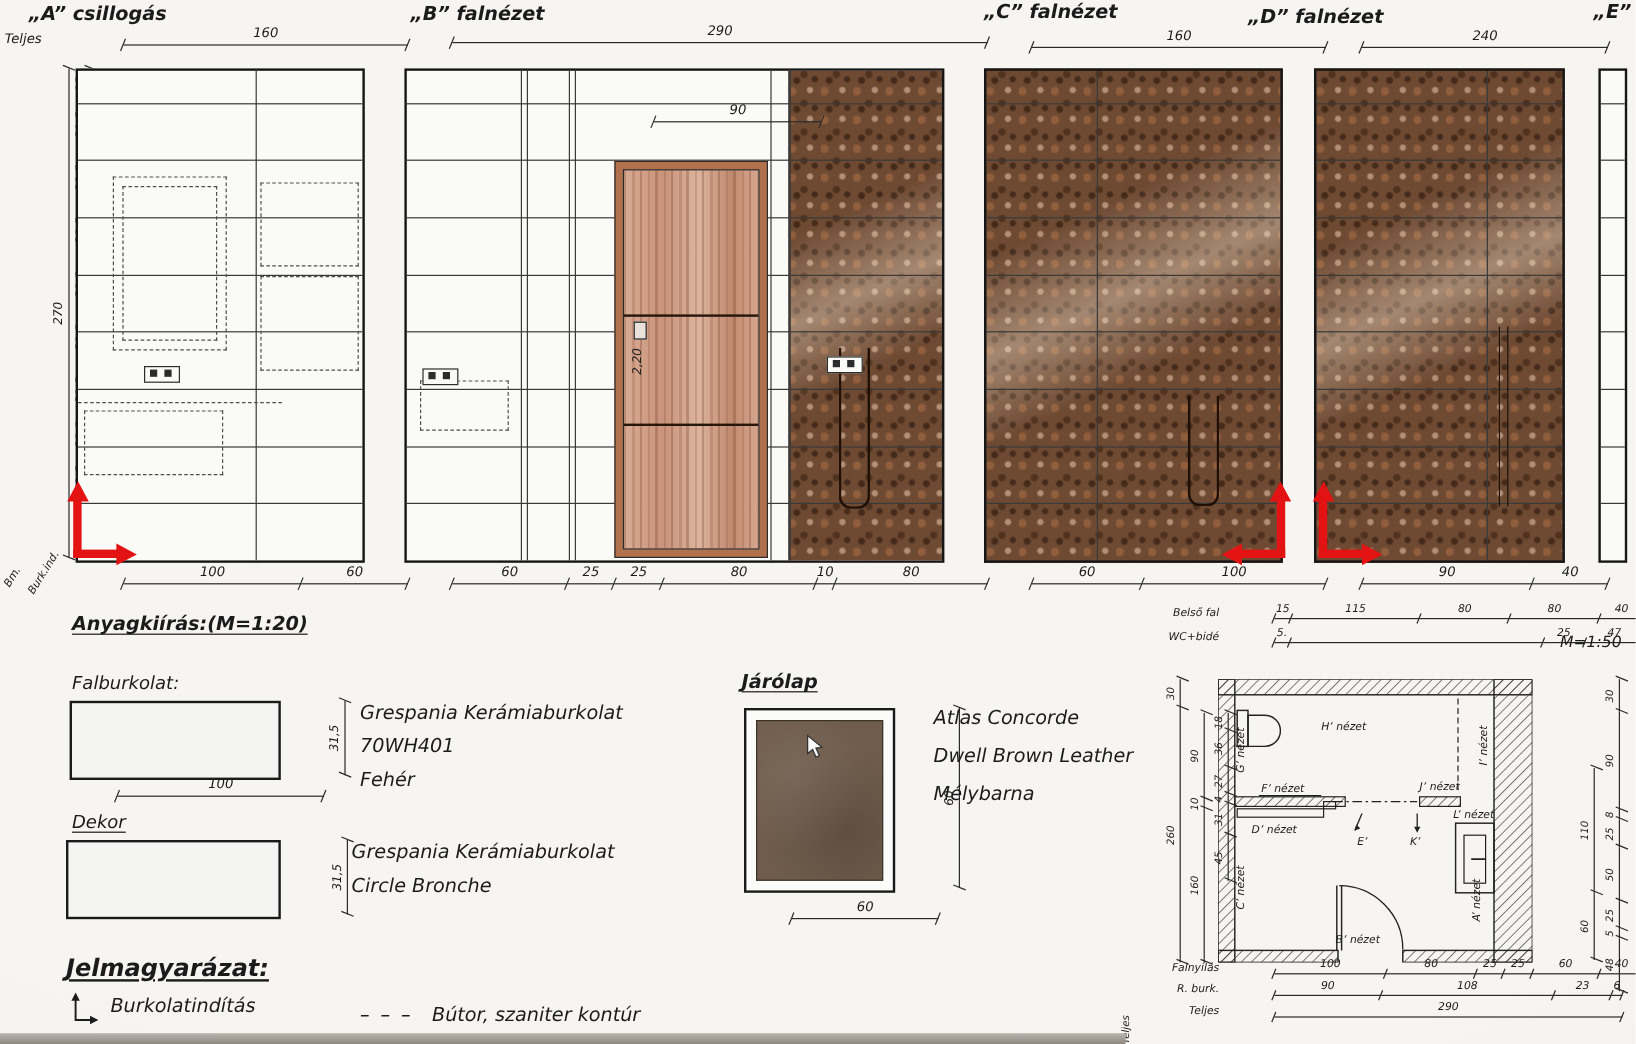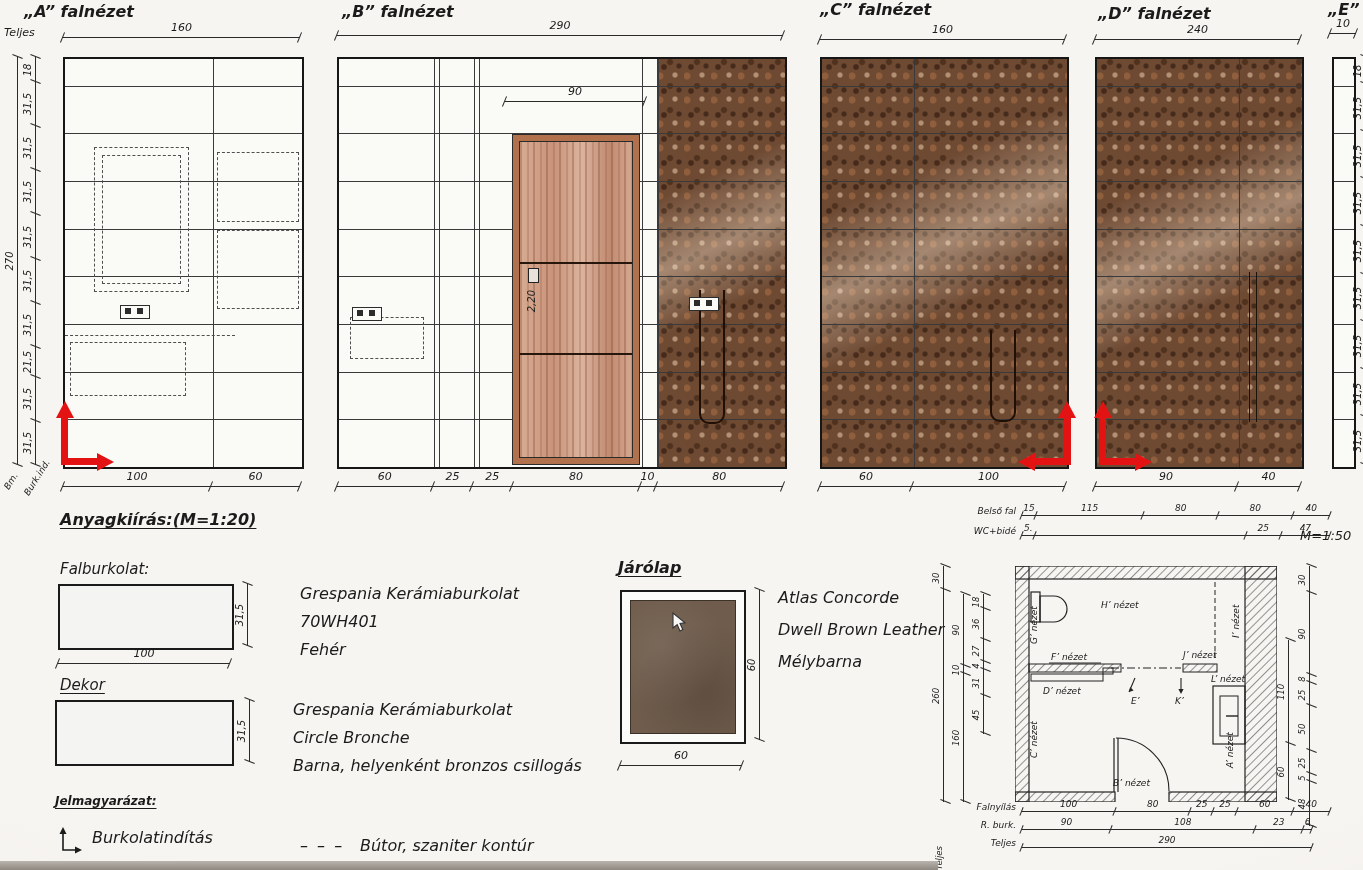--- a/index.html
+++ b/index.html
@@ -4,21 +4,21 @@
 <style>
   html,body{margin:0;padding:0;}
   .page{position:relative;width:1363px;height:870px;overflow:hidden;
     background:radial-gradient(140% 120% at 50% 40%, #f7f5f2 55%, #eae6e1 100%);
     font-family:"DejaVu Sans", sans-serif;color:#1b1b1b;}
   .hand{font-style:italic;color:#1b1b1b;}
   .view-title{position:absolute;font-size:16px;font-style:italic;font-weight:600;white-space:nowrap;}
   .underline{text-decoration:underline;text-underline-offset:3px;}
 
   
-  .chain{position:absolute;display:flex;}
+  .chain{position:absolute;display:flex;margin-left:40px;}
   .chain.h{height:16px;}
   .chain.h .seg{position:relative;min-width:0;}
   .chain.h .seg::before{content:"";position:absolute;left:0;right:0;top:9px;height:1.3px;background:#2a2a2a;}
   .chain.h .seg::after{content:"";position:absolute;left:-1px;top:4px;width:1.3px;height:11px;background:#2a2a2a;transform:rotate(22deg);}
   .chain.h::after{content:"";position:absolute;right:0;top:4px;width:1.3px;height:11px;background:#2a2a2a;transform:rotate(22deg);}
   .chain.h .seg-label{position:absolute;left:50%;top:-6px;transform:translateX(-50%);font-size:11px;font-style:italic;white-space:nowrap;line-height:1;}
   .chain.v{width:16px;flex-direction:column;}
   .chain.v .seg{position:relative;min-height:0;}
   .chain.v .seg::before{content:"";position:absolute;top:0;bottom:0;left:9px;width:1.3px;background:#2a2a2a;}
   .chain.v .seg::after{content:"";position:absolute;top:-1px;left:4px;height:1.3px;width:11px;background:#2a2a2a;transform:rotate(22deg);}
@@ -80,21 +80,21 @@
      radial-gradient(circle at 72% 70%, rgba(0,0,0,.14), transparent 60%);border:1px solid #3c3228;}
   .plan-svg{position:absolute;}
   .plan-row-label{position:absolute;font-size:9px;font-style:italic;text-align:right;white-space:nowrap;}
   .paper-edge{position:absolute;background:linear-gradient(#b9b4ae,#8e8880);}
 </style>
 </head>
 <body>
 
 <div class="page">
 
-  <div class="view-title" style="left:24px;top:2px;">„A” falnézet</div>
+  <div class="view-title" style="left:24px;top:2px;">„A” csillogás</div>
   <div class="hand" style="position:absolute;left:4px;top:26px;font-size:11px;">Teljes</div>
   <div class="chain h" style="left:63px;top:28px;width:237px;">
       <div class="seg" style="flex-grow: 160;">
         <span class="seg-label">160</span>
       </div>
     </div>
   <div class="chain v" style="left:8px;top:57px;height:408px;">
       <div class="seg" style="flex-grow: 270;">
         <span class="seg-label">270</span>
       </div>
@@ -264,21 +264,21 @@
   </div>
   <div class="chain h" style="left:820px;top:477px;width:245px;">
       <div class="seg" style="flex-grow: 60;">
         <span class="seg-label">60</span>
       </div>
       <div class="seg" style="flex-grow: 100;">
         <span class="seg-label">100</span>
       </div>
     </div>
 
-  <div class="view-title" style="left:1098px;top:4px;">„D” falnézet</div>
+  <div class="view-title" style="left:1040px;top:4px;">„D” falnézet</div>
   <div class="chain h" style="left:1095px;top:30px;width:205px;">
       <div class="seg" style="flex-grow: 130;">
         <span class="seg-label">240</span>
       </div>
     </div>
   <div class="wall mosaic" style="left:1095px;top:57px;width:205px;height:408px;">
     <div class="rows">
         <div class="tile-row" style="flex-grow: 18;"></div>
         <div class="tile-row" style="flex-grow: 31.5;"></div>
         <div class="tile-row" style="flex-grow: 31.5;"></div>
@@ -375,23 +375,22 @@
 
   <div class="hand underline" style="position:absolute;left:60px;top:676px;font-size:15px;">Dekor</div>
   <div class="swatch mosaic" style="left:55px;top:700px;width:175px;height:62px;"></div>
   <div class="chain v" style="left:240px;top:700px;height:62px;">
       <div class="seg" style="flex-grow: 31.5;">
         <span class="seg-label">31,5</span>
       </div>
     </div>
   <div class="desc-line" style="left:293px;top:700px;">Grespania Kerámiaburkolat</div>
   <div class="desc-line" style="left:293px;top:728px;">Circle Bronche</div>
-  <div class="desc-line" style="left:293px;top:756px;">Barna, helyenként bronzos csillogás</div>
-
-  <div class="hand underline" style="position:absolute;left:55px;top:794px;font-size:12px;font-weight:600;">Jelmagyarázat:</div>
+
+  <div class="hand underline" style="position:absolute;left:55px;top:794px;font-size:20px;font-weight:600;">Jelmagyarázat:</div>
   <svg style="position:absolute;left:58px;top:826px;" width="24" height="30" viewBox="0 0 24 30">
     <path d="M5 7 V24 H18" fill="none" stroke="#1b1b1b" stroke-width="1.6"></path>
     <path d="M5 1 l-3.5 7 h7 z" fill="#1b1b1b"></path>
     <path d="M24 24 l-7 -3.5 v7 z" fill="#1b1b1b"></path>
   </svg>
   <div class="desc-line" style="left:92px;top:828px;">Burkolatindítás</div>
   <div class="desc-line" style="left:300px;top:836px;letter-spacing:2px;">– – –</div>
   <div class="desc-line" style="left:360px;top:836px;">Bútor, szaniter kontúr</div>
 
   <div class="hand underline" style="position:absolute;left:618px;top:558px;font-size:16px;font-weight:600;">Járólap</div>

